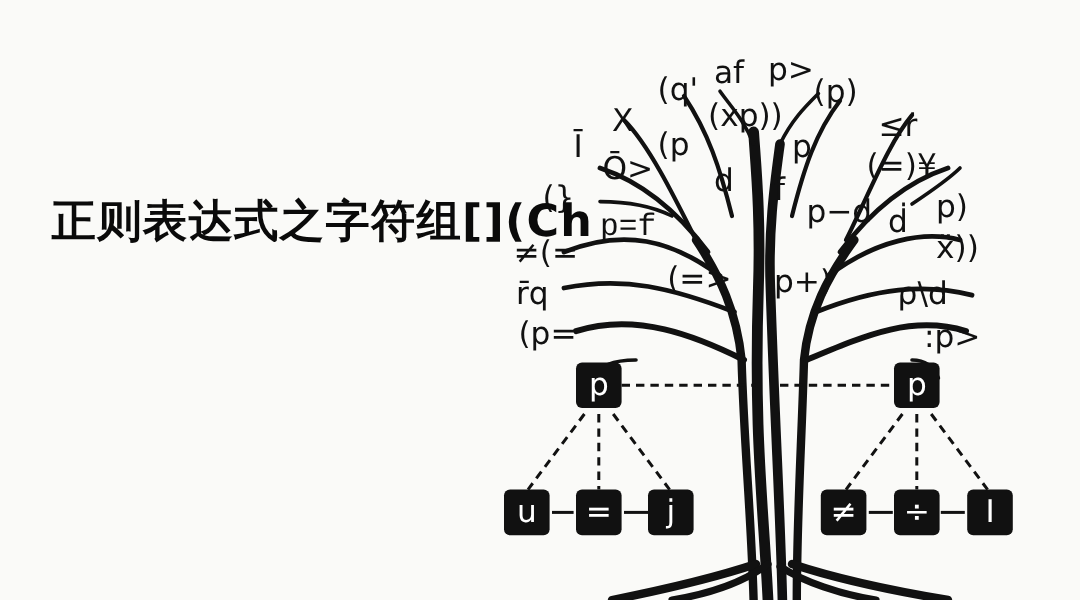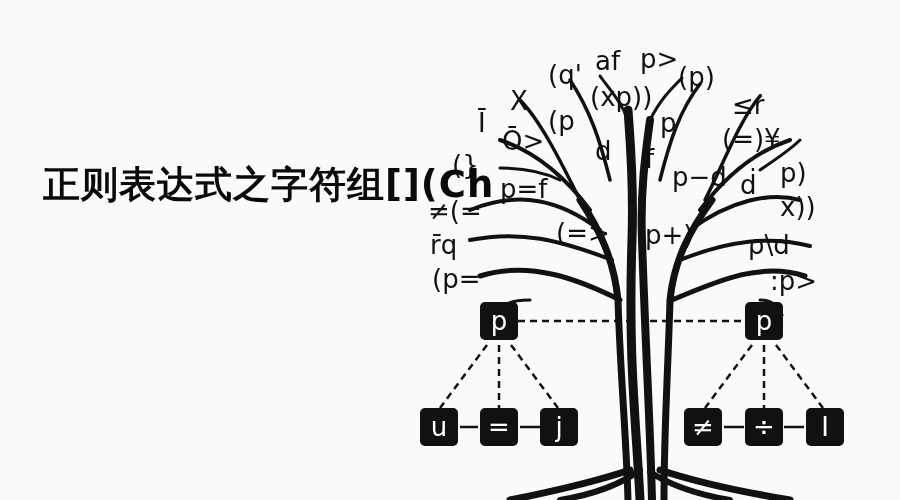--- a/index.html
+++ b/index.html
@@ -82,21 +82,21 @@
       <div class="sym" style="left: 732px; top: 92px;">≤ṙ</div>
       <div class="sym" style="left: 478px; top: 110px;">Ī</div>
       <div class="sym" style="left: 548px; top: 108px;">(p</div>
       <div class="sym" style="left: 660px; top: 110px;">p</div>
       <div class="sym" style="left: 502px; top: 128px;">Ō&gt;</div>
       <div class="sym" style="left: 722px; top: 126px;">(=)¥</div>
       <div class="sym" style="left: 595px; top: 138px;">d</div>
       <div class="sym" style="left: 645px; top: 146px;">f</div>
       <div class="sym" style="left: 452px; top: 152px;">(}</div>
       <div class="sym" style="left: 780px; top: 160px;">p)</div>
-      <div class="sym" style="left: 500px; top: 176px;">p=f</div>
+      <div class="sym" style="left: 500px; top: 176px; font-family: Liberation Mono, monospace;">p=f</div>
       <div class="sym" style="left: 672px; top: 164px;">p−d</div>
       <div class="sym" style="left: 740px; top: 172px;">ḋ</div>
       <div class="sym" style="left: 428px; top: 198px;">≠(=</div>
       <div class="sym" style="left: 780px; top: 194px;">ẍ))</div>
       <div class="sym" style="left: 556px; top: 220px;">(=&gt;</div>
       <div class="sym" style="left: 645px; top: 222px;">p+)</div>
       <div class="sym" style="left: 430px; top: 232px; text-align: center;">r̄q</div>
       <div class="sym" style="left: 748px; top: 232px;">ρ\d</div>
       <div class="sym" style="left: 432px; top: 266px;">(p=</div>
       <div class="sym" style="left: 770px; top: 268px;">:p&gt;</div>

